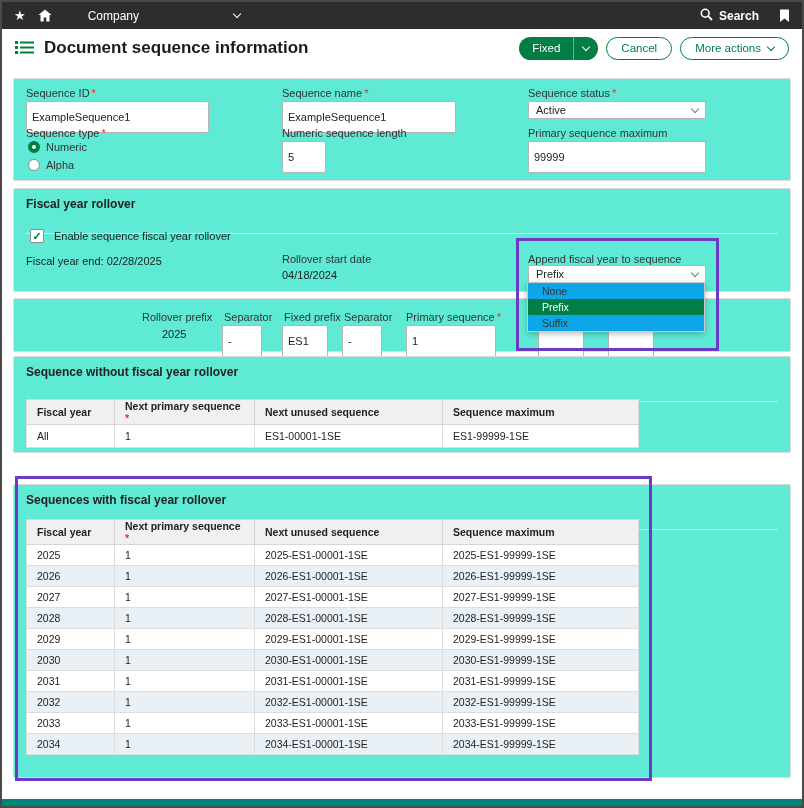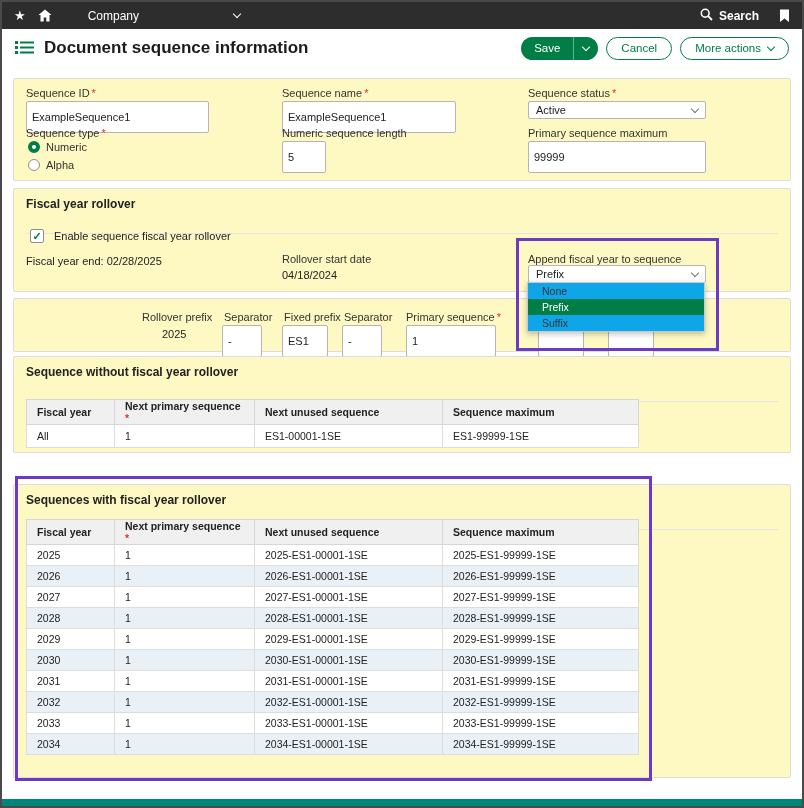--- a/index.html
+++ b/index.html
@@ -26,21 +26,21 @@
   .head-btns { margin-left:auto; display:flex; align-items:center; gap:8px; }
   .btn { height:23px; border-radius:12px; font-size:11.5px; display:flex;
          align-items:center; cursor:pointer; font-family:inherit; }
   .btn-save { background:#007e45; color:#fff; overflow:hidden; }
   .btn-save-main { padding:0 13px; }
   .btn-save-arrow { padding:0 9px; border-left:1px solid rgba(255,255,255,.4);
                     height:100%; display:flex; align-items:center; }
   .btn-outline { background:#fff; border:1px solid #007e45; color:#007e45; padding:0 14px; gap:7px;align-items:center; }
 
   
-  .card { position:absolute; left:11px; width:778px; background:#fef9c3;
+  .card { position:absolute; left:11px; width:778px; background:#5eead4;
           border:1px solid #dcdcdc; border-radius:2px; }
   #card1 { top:76px;  height:103px; }
   #card2 { top:186px; height:104px; }
   #card3 { top:296px; height:54px;  }
   #card4 { top:354px; height:97px;  }
   #card5 { top:482px; height:294px; }
   .card-h { position:absolute; left:12px; right:12px; top:8px; font-size:12px;
             font-weight:bold; color:#222; padding-bottom:22px; border-bottom:1px solid #e4e4e4; }
 
   .lbl { position:absolute; font-size:11px; color:#333; white-space:nowrap; }
@@ -130,21 +130,21 @@
             <rect x="0" y="6" width="3" height="3"></rect>
             <rect x="5" y="6.5" width="14" height="2"></rect>
             <rect x="0" y="11" width="3" height="3"></rect>
             <rect x="5" y="11.5" width="14" height="2"></rect>
           </g>
         </svg>
     </span>
     <span class="page-title">Document sequence information</span>
     <div class="head-btns">
       <div class="btn btn-save">
-        <span class="btn-save-main">Save</span>
+        <span class="btn-save-main">Fixed</span>
         <span class="btn-save-arrow">
             <span class="chev"></span>
           </span>
       </div>
       <div class="btn btn-outline">
         <span>Cancel</span>
       </div>
       <div class="btn btn-outline">
         <span>More actions</span>
         <span class="chev"></span>

